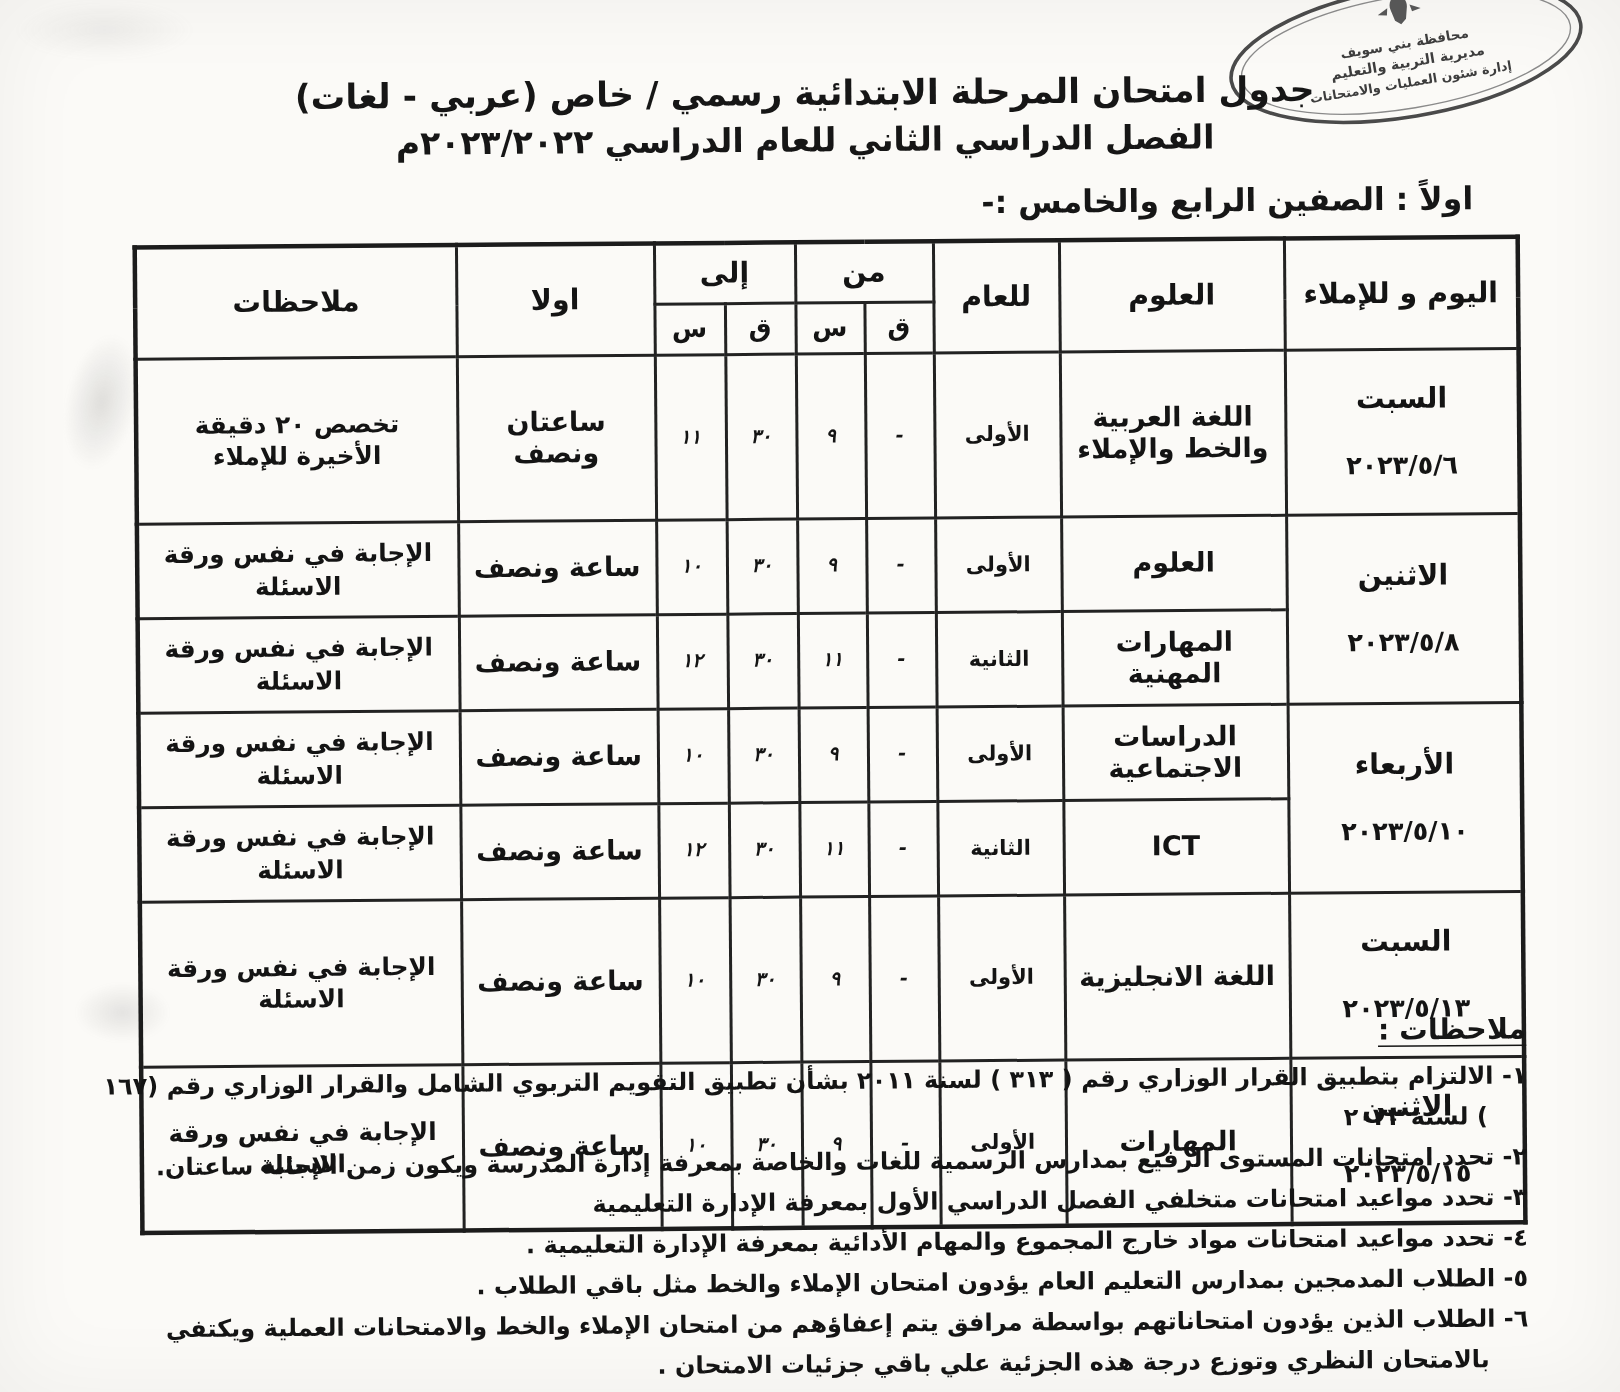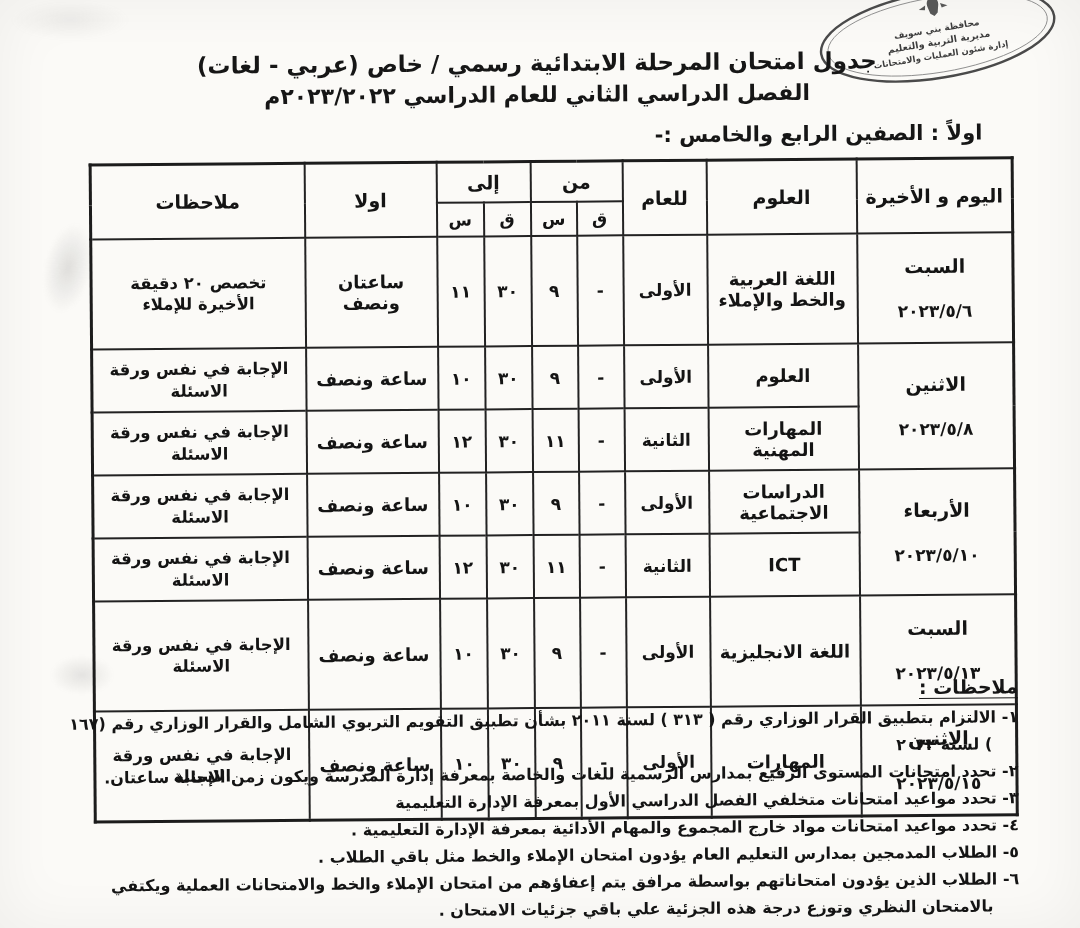--- a/index.html
+++ b/index.html
@@ -35,22 +35,22 @@
     border:2px solid #222;
     text-align:center;vertical-align:middle;
     padding:2px 3px;
     white-space:pre-line;
     color:#141414;
   }
   .sched thead tr.h1 th{height:34px;font-size:19px;}
   .sched thead tr.h2 th{height:28px;font-size:17px;}
   .sched tbody tr{height:63px;}
   .c-subj{font-size:18px;}
-  .c-per{font-size:17px;}
-  .c-t{font-size:17px;}
+  .c-per{font-size:14px;}
+  .c-t{font-size:13px;font-style:italic;}
   .c-dur{font-size:18px;}
   .c-note{font-size:16.5px;line-height:1.3;}
   .dname{font-size:19px;}
   .ddate{font-size:17px;margin-top:5px;}
 
   
   .notes{position:absolute;top:679px;right:64px;width:950px;}
   .notes-heading{font-size:19px;text-decoration:underline;text-underline-offset:4px;margin-bottom:6px;}
   .note-item{
     font-size:16px;line-height:27px;
@@ -108,21 +108,21 @@
           <col style="width:84px">
         <col style="width:46px">
           <col style="width:46px">
           <col style="width:47px">
           <col style="width:47px">
         <col style="width:132px">
           <col style="width:214px">
       </colgroup>
       <thead>
         <tr class="h1">
-          <th rowspan="2">اليوم و الأخيرة</th>
+          <th rowspan="2">اليوم و للإملاء</th>
           <th rowspan="2">العلوم</th>
           <th rowspan="2">للعام</th>
           <th colspan="2">من</th>
           <th colspan="2">إلى</th>
           <th rowspan="2">اولا</th>
           <th rowspan="2">ملاحظات</th>
         </tr>
         <tr class="h2">
           <th>ق</th>
           <th>س</th>

